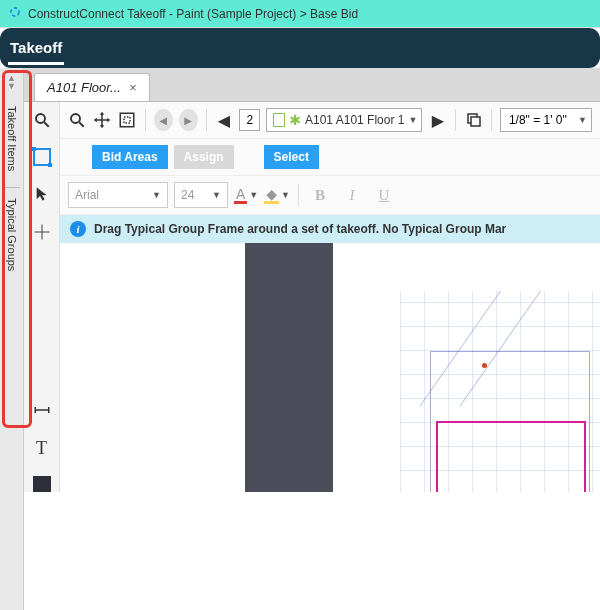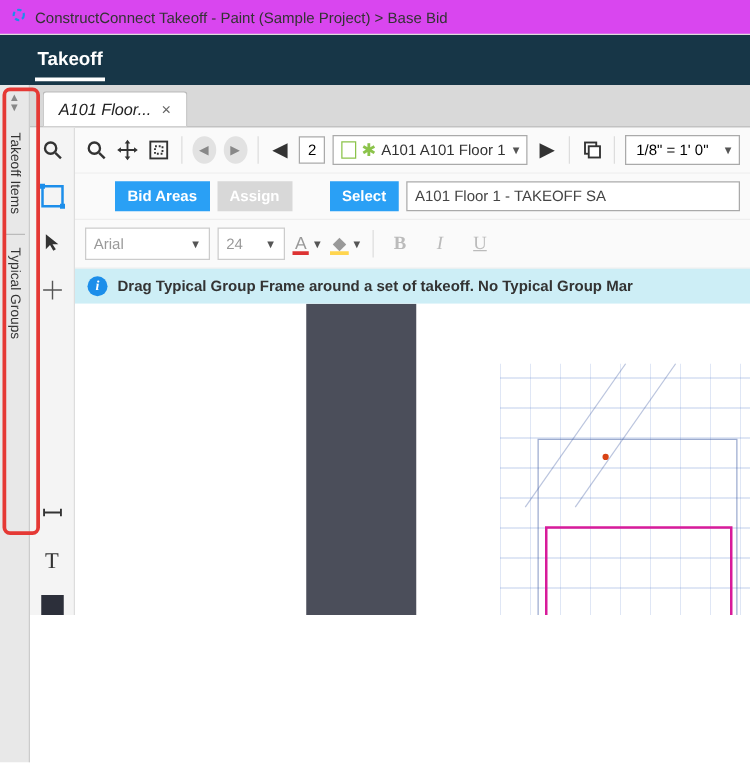--- a/index.html
+++ b/index.html
@@ -1,21 +1,21 @@
 <!DOCTYPE html>
 <html><head>
 <meta charset="utf-8">
 <style>
 * { margin: 0; padding: 0; box-sizing: border-box; font-family: "Segoe UI", Arial, sans-serif; }
 html, body { width: 600px; height: 610px; overflow: hidden; background: #fff; }
 
-.titlebar { height: 28px; background: #d946ef; border-bottom: 1px solid #ddd; display: flex; align-items: center; padding: 0 8px; font-size: 12px; color: #333; gap: 6px; }
+.titlebar { height: 28px; background: #5eead4; border-bottom: 1px solid #ddd; display: flex; align-items: center; padding: 0 8px; font-size: 12px; color: #333; gap: 6px; }
 .titlebar svg { width: 14px; height: 14px; }
 
-.navbar { height: 40px; background: #173647; display: flex; align-items: center; padding: 0 28px; gap: 26px; }
+.navbar { height: 40px; background: #173647; display: flex; align-items: center; padding: 0 8px; gap: 26px; border-radius: 11px; }
 .nav-item { color: #fff; font-size: 15px; padding: 8px 2px; cursor: pointer; }
 .nav-item.active { font-weight: 700; border-bottom: 3px solid #fff; padding-bottom: 6px; }
 
 .body-area { display: flex; height: calc(610px - 68px); position: relative; }
 
 .side-rail { width: 24px; background: #e8e8e8; border-right: 1px solid #ccc; display: flex; flex-direction: column; align-items: center; padding-top: 6px; }
 .side-arrow { font-size: 9px; color: #888; line-height: 8px; }
 .side-tab { writing-mode: vertical-rl; font-size: 11px; color: #333; padding: 10px 2px; margin-top: 6px; cursor: pointer; }
 .side-tab + .side-tab { border-top: 1px solid #bbb; }
 
@@ -186,23 +186,20 @@
           <div class="scale-dd">
             <span>1/8" = 1' 0"</span>
             <span class="chev">▼</span>
           </div>
         </div>
 
         <div class="row">
           <button class="btn-blue">Bid Areas</button>
           <button class="btn-grey">Assign</button>
           <button class="btn-blue">Select</button>
-          <div class="desc-box">
-            <span>A101 Floor 1 - TAKEOFF SA</span>
-          </div>
         </div>
 
         <div class="row">
           <div class="font-dd">
             <span>Arial</span>
             <span class="chev">▼</span>
           </div>
           <div class="font-dd small">
             <span>24</span>
             <span class="chev">▼</span>

